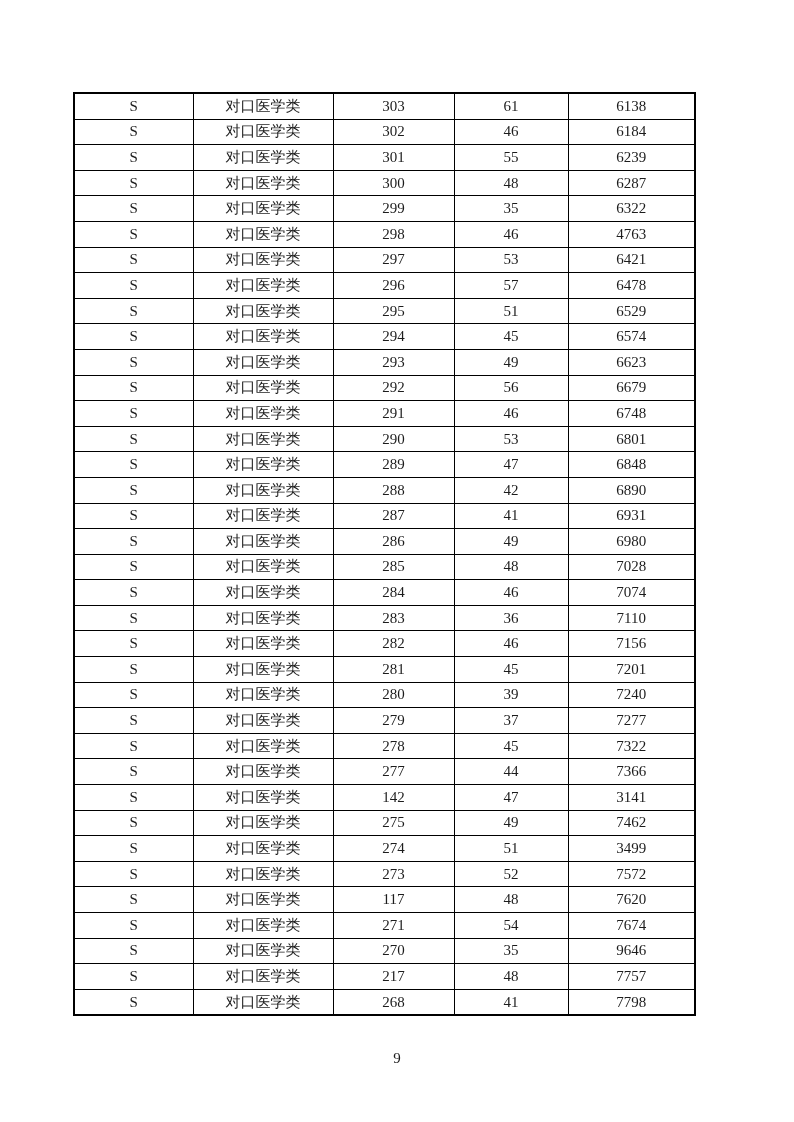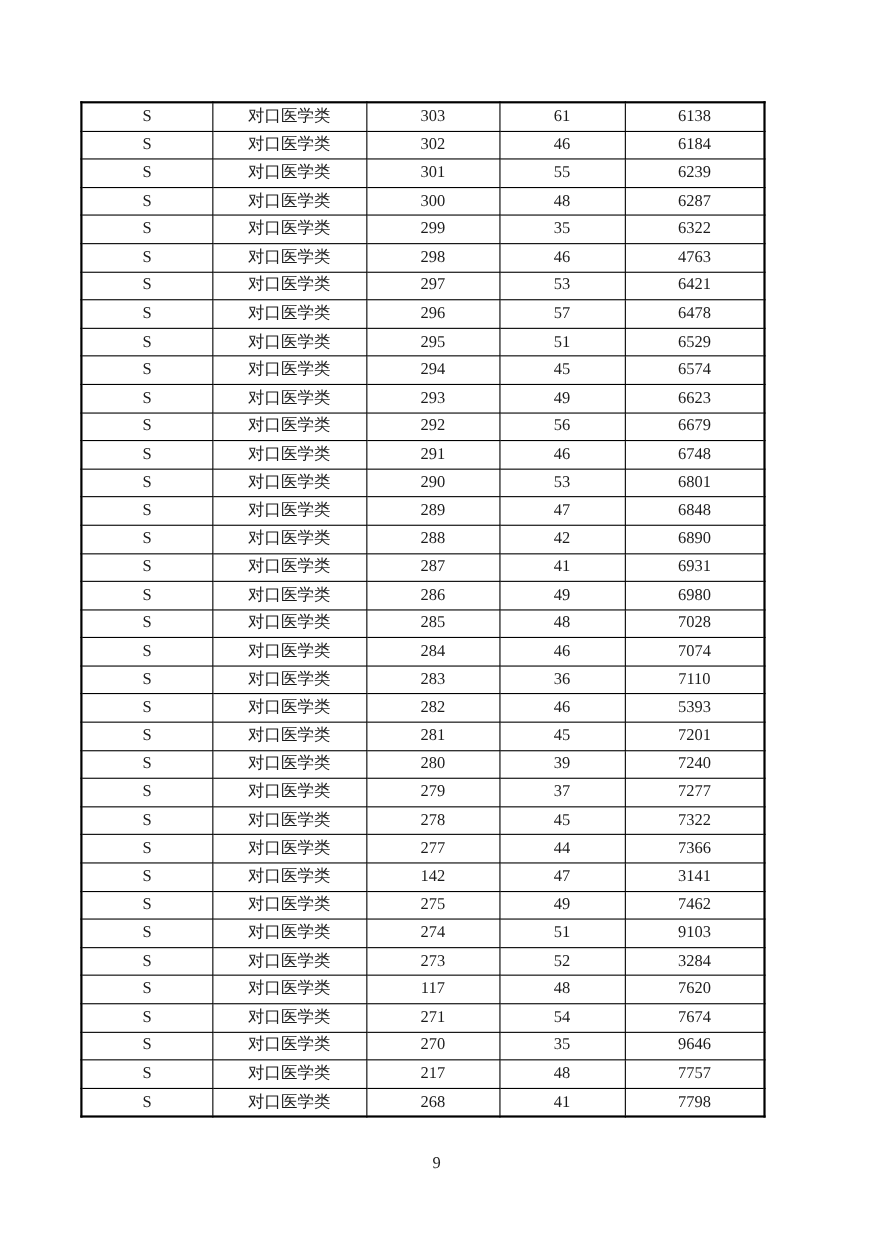--- a/index.html
+++ b/index.html
@@ -208,21 +208,21 @@
           <td>对口医学类</td>
           <td>283</td>
           <td>36</td>
           <td>7110</td>
         </tr>
         <tr>
           <td>S</td>
           <td>对口医学类</td>
           <td>282</td>
           <td>46</td>
-          <td>5393</td>
+          <td>7156</td>
         </tr>
         <tr>
           <td>S</td>
           <td>对口医学类</td>
           <td>281</td>
           <td>45</td>
           <td>7201</td>
         </tr>
         <tr>
           <td>S</td>
@@ -264,28 +264,28 @@
           <td>对口医学类</td>
           <td>275</td>
           <td>49</td>
           <td>7462</td>
         </tr>
         <tr>
           <td>S</td>
           <td>对口医学类</td>
           <td>274</td>
           <td>51</td>
-          <td>9103</td>
+          <td>3499</td>
         </tr>
         <tr>
           <td>S</td>
           <td>对口医学类</td>
           <td>273</td>
           <td>52</td>
-          <td>3284</td>
+          <td>7572</td>
         </tr>
         <tr>
           <td>S</td>
           <td>对口医学类</td>
           <td>117</td>
           <td>48</td>
           <td>7620</td>
         </tr>
         <tr>
           <td>S</td>

